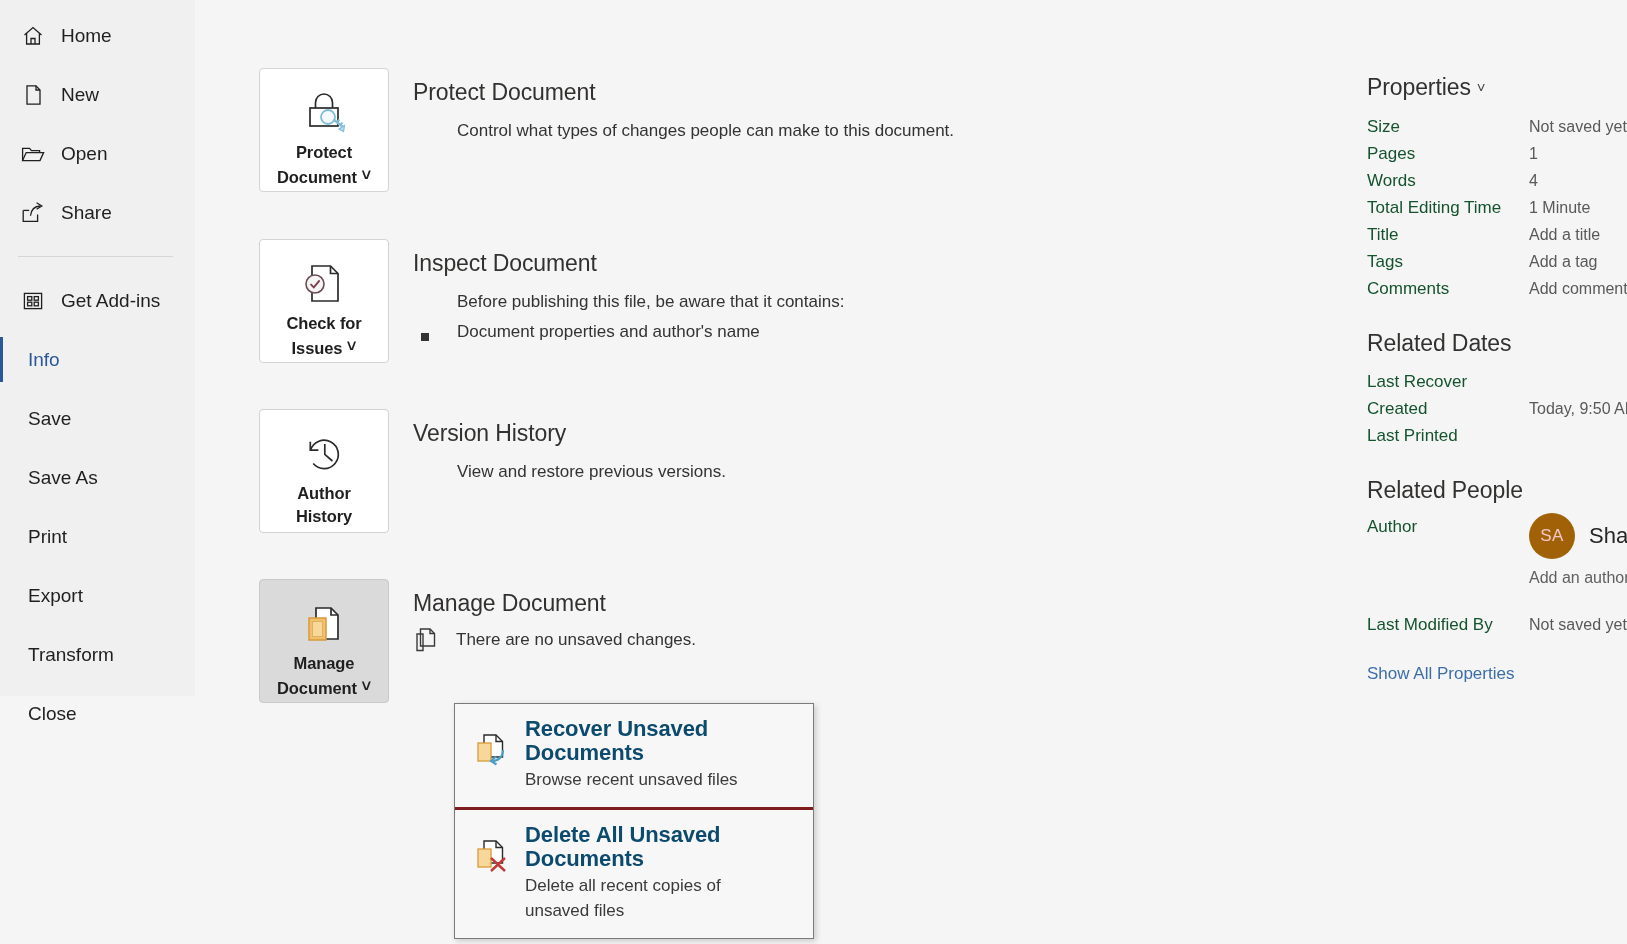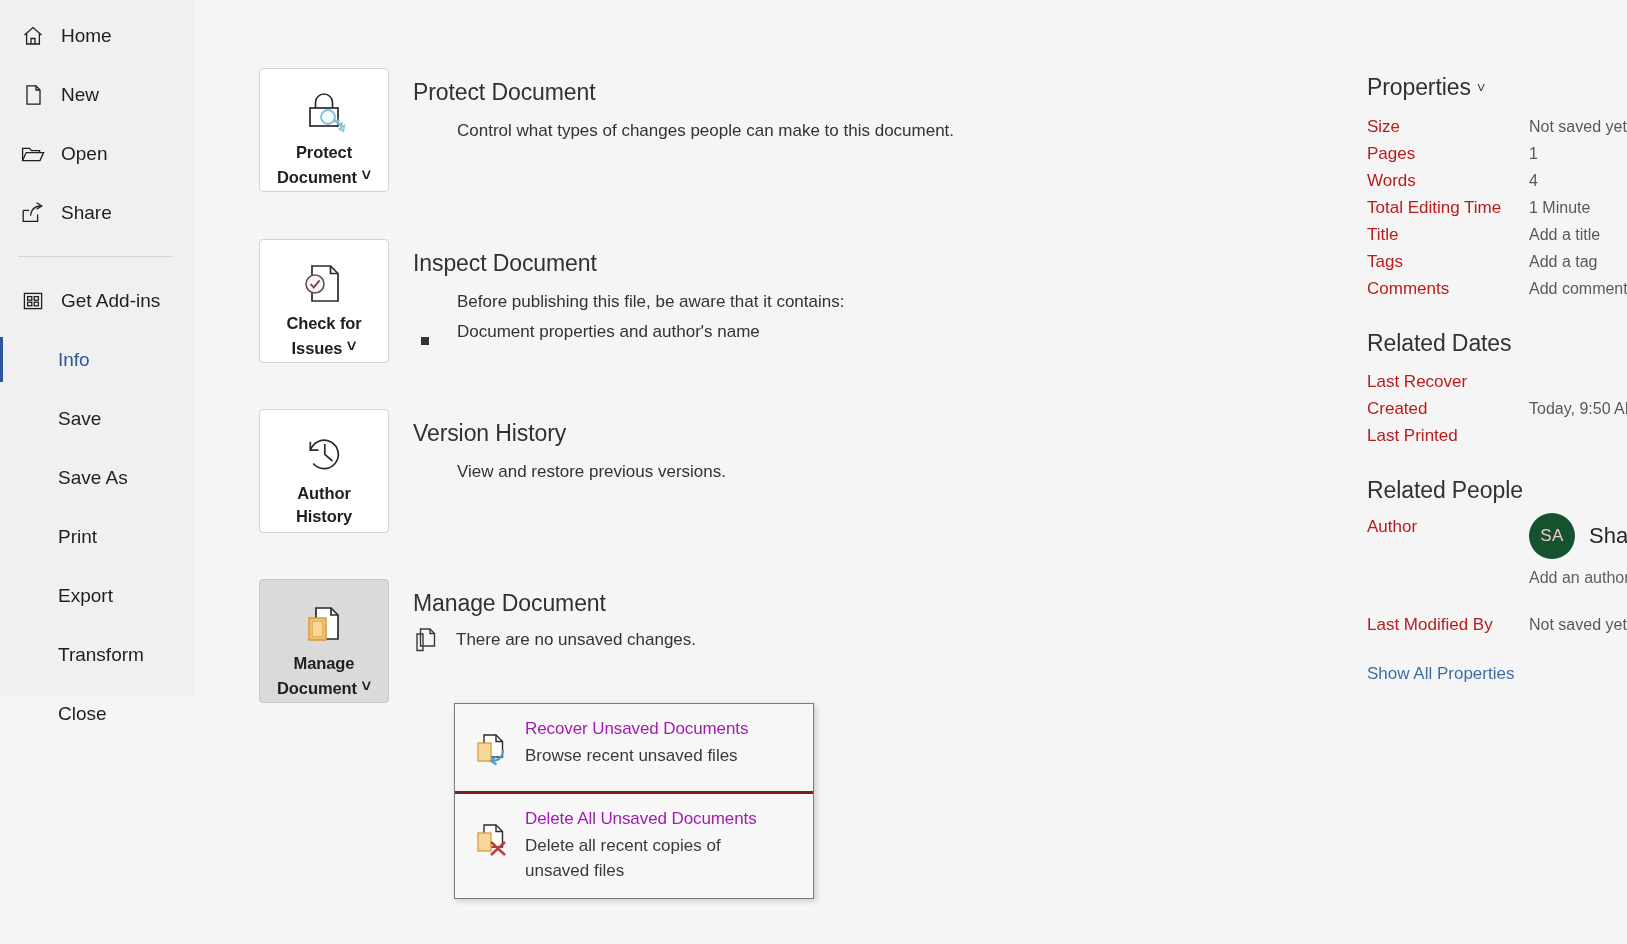--- a/index.html
+++ b/index.html
@@ -40,21 +40,21 @@
   .nav-item .nico {
     width: 30px;
     height: 30px;
     margin-right: 13px;
     display: flex;
     align-items: center;
     justify-content: center;
     flex: 0 0 30px;
   }
   .nav-item .nico svg { display: block; }
-  .nav-item.no-icon { padding-left: 58px; }
+  .nav-item.no-icon { padding-left: 28px; }
   .nav-item.selected {
     color: #2b579a;
   }
   .nav-item.selected::before {
     content: "";
     position: absolute;
     left: 0; top: 7px; bottom: 7px;
     width: 3px;
     background: #2b579a;
   }
@@ -122,21 +122,21 @@
   }
   .sect-desc {
     font-size: 17px;
     color: #333333;
     margin-top: 11px;
     line-height: 25px;
     margin-left: 44px;
   }
   .bullet-row {
     display: flex;
-    align-items: flex-end;
+    align-items: center;
     margin-top: 5px;
   }
   .bullet-sq {
     width: 8px; height: 8px;
     background: #333;
     margin: 9px 28px 0 8px;
     flex: 0 0 8px;
   }
   .bullet-txt { font-size: 17px; color: #333; line-height: 26px; }
   .inline-row { display: flex; align-items: center; margin-top: 8px; }
@@ -158,23 +158,23 @@
     display: flex;
     align-items: flex-start;
     padding: 13px 14px 15px 18px;
     cursor: pointer;
     background: #f7f7f7;
   }
   .dd-item + .dd-item { border-top: 3px solid #7f1d1d; }
   .dd-ico { width: 46px; flex: 0 0 46px; padding-top: 13px; }
   .dd-body { padding-left: 6px; }
   .dd-title {
-    font-size: 17px;
-    font-weight: 400;
-    color: #a21caf;
+    font-size: 22px;
+    font-weight: 700;
+    color: #0c4a6e;
     line-height: 24px;
     letter-spacing: -0.1px;
   }
   .dd-sub {
     font-size: 17px;
     color: #3a3a3a;
     line-height: 25px;
     margin-top: 2px;
   }
 
@@ -197,21 +197,21 @@
   .prop-table { margin-top: 10px; }
   .prop-row {
     display: flex;
     align-items: baseline;
     min-height: 27px;
   }
   .prop-key {
     width: 162px;
     flex: 0 0 162px;
     font-size: 17px;
-    color: #b91c1c;
+    color: #14532d;
     line-height: 27px;
   }
   .prop-val {
     font-size: 16px;
     color: #595959;
     line-height: 27px;
   }
   .sub-head {
     font-size: 23px;
     color: #323130;
@@ -221,21 +221,21 @@
     letter-spacing: -0.1px;
   }
   .author-row {
     display: flex;
     align-items: flex-start;
     min-height: 27px;
   }
   .avatar {
     width: 46px; height: 46px;
     border-radius: 50%;
-    background: #14532d;
+    background: #a16207;
     color: #f4c7c7;
     font-size: 17px;
     display: flex;
     align-items: center;
     justify-content: center;
     flex: 0 0 46px;
     letter-spacing: 0.5px;
   }
   .author-name {
     font-size: 22px;

